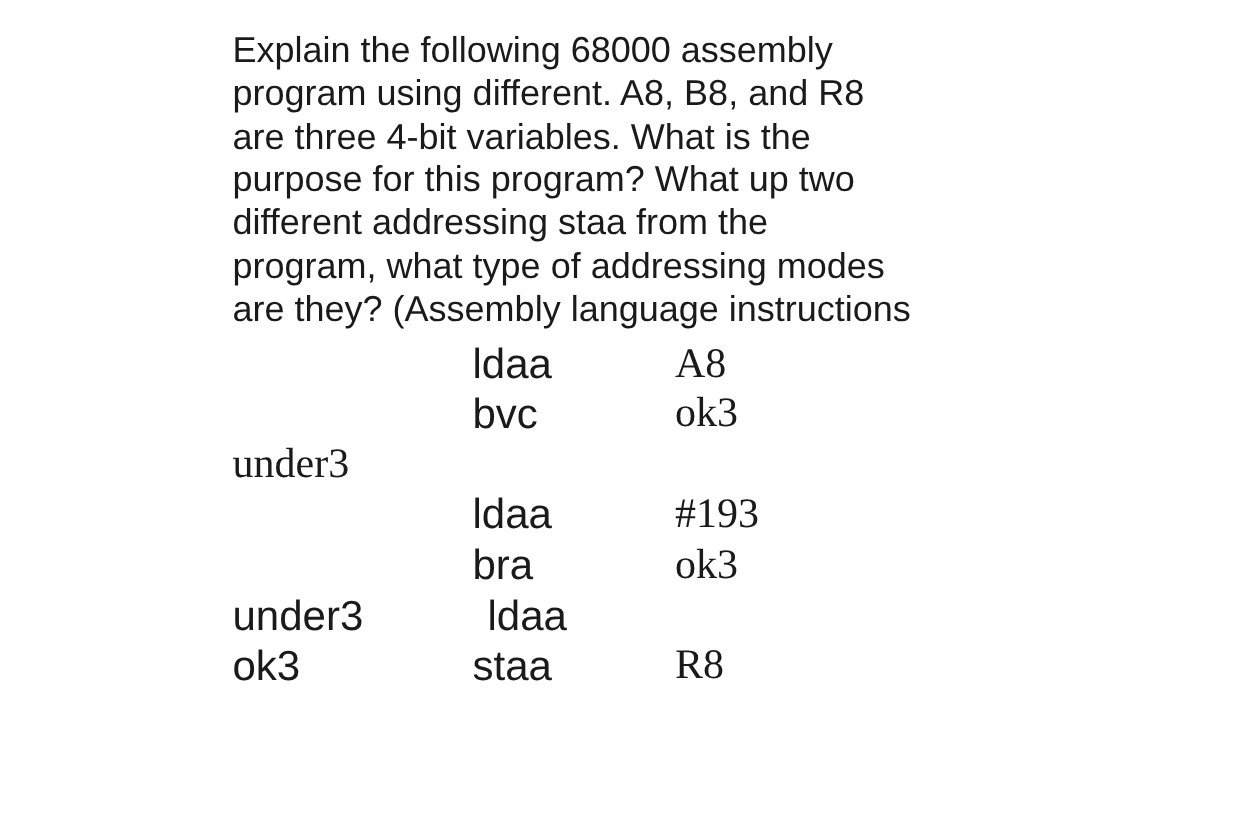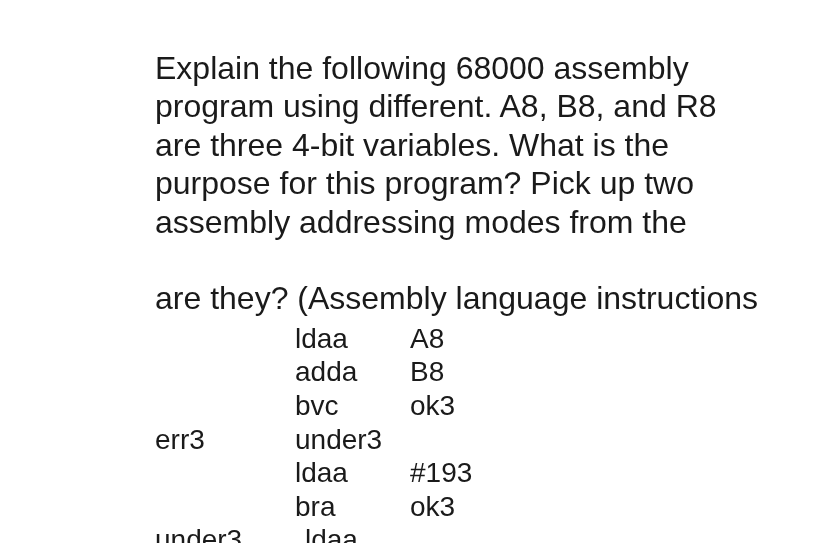--- a/index.html
+++ b/index.html
@@ -9,82 +9,77 @@
       font-family: Arial, Helvetica, sans-serif;
       width: 828px;
       height: 543px;
       box-sizing: border-box;
     }
     .container {
       padding: 20px 60px 20px 155px;
       color: #1a1a1a;
     }
     .question {
-      font-size: 32px;
+      font-size: 24px;
       line-height: 1.2;
       letter-spacing: 0px;
       margin-bottom: 4px;
-      margin-top: 29px;
     }
     .code-block {
       font-size: 28px;
       line-height: 1.2;
       margin-left: 0px;
       font-family: Arial, Helvetica, sans-serif;
     }
     .code-line {
       display: flex;
+      gap: 20px;
     }
     .label-col {
       width: 140px;
       flex-shrink: 0;
     }
     .opcode-col {
       width: 115px;
       flex-shrink: 0;
     }
     .operand-col {
       flex: 1;
+      font-family: Liberation Serif, serif;
     }
     .indent-under3 .opcode-col {
       padding-left: 10px;
     }
   </style>
 </head>
 <body>
 
 <div class="container">
   <div class="question">
     <span>Explain the following 68000 assembly</span><br>
     <span>program using different. A8, B8, and R8</span><br>
     <span>are three 4-bit variables. What is the</span><br>
-    <span>purpose for this program? Pick up two</span><br>
-    <span>assembly addressing modes from the</span><br>
-    <br>
+    <span>purpose for this program? What up two</span><br>
+    <span>different addressing staa from the</span><br>
+    <span>program, what type of addressing modes</span><br>
     <span>are they? (Assembly language instructions</span><br>
   </div>
 
   <div class="code-block">
     <div class="code-line">
       <span class="label-col"></span>
       <span class="opcode-col">ldaa</span>
       <span class="operand-col">A8</span>
     </div>
     <div class="code-line">
       <span class="label-col"></span>
-      <span class="opcode-col">adda</span>
-      <span class="operand-col">B8</span>
-    </div>
-    <div class="code-line">
-      <span class="label-col"></span>
       <span class="opcode-col">bvc</span>
       <span class="operand-col">ok3</span>
     </div>
     <div class="code-line">
-      <span class="label-col">err3</span>
       <span class="operand-col">under3</span>
     </div>
     <div class="code-line">
       <span class="label-col"></span>
       <span class="opcode-col">ldaa</span>
       <span class="operand-col">#193</span>
     </div>
     <div class="code-line">
       <span class="label-col"></span>
       <span class="opcode-col">bra</span>

